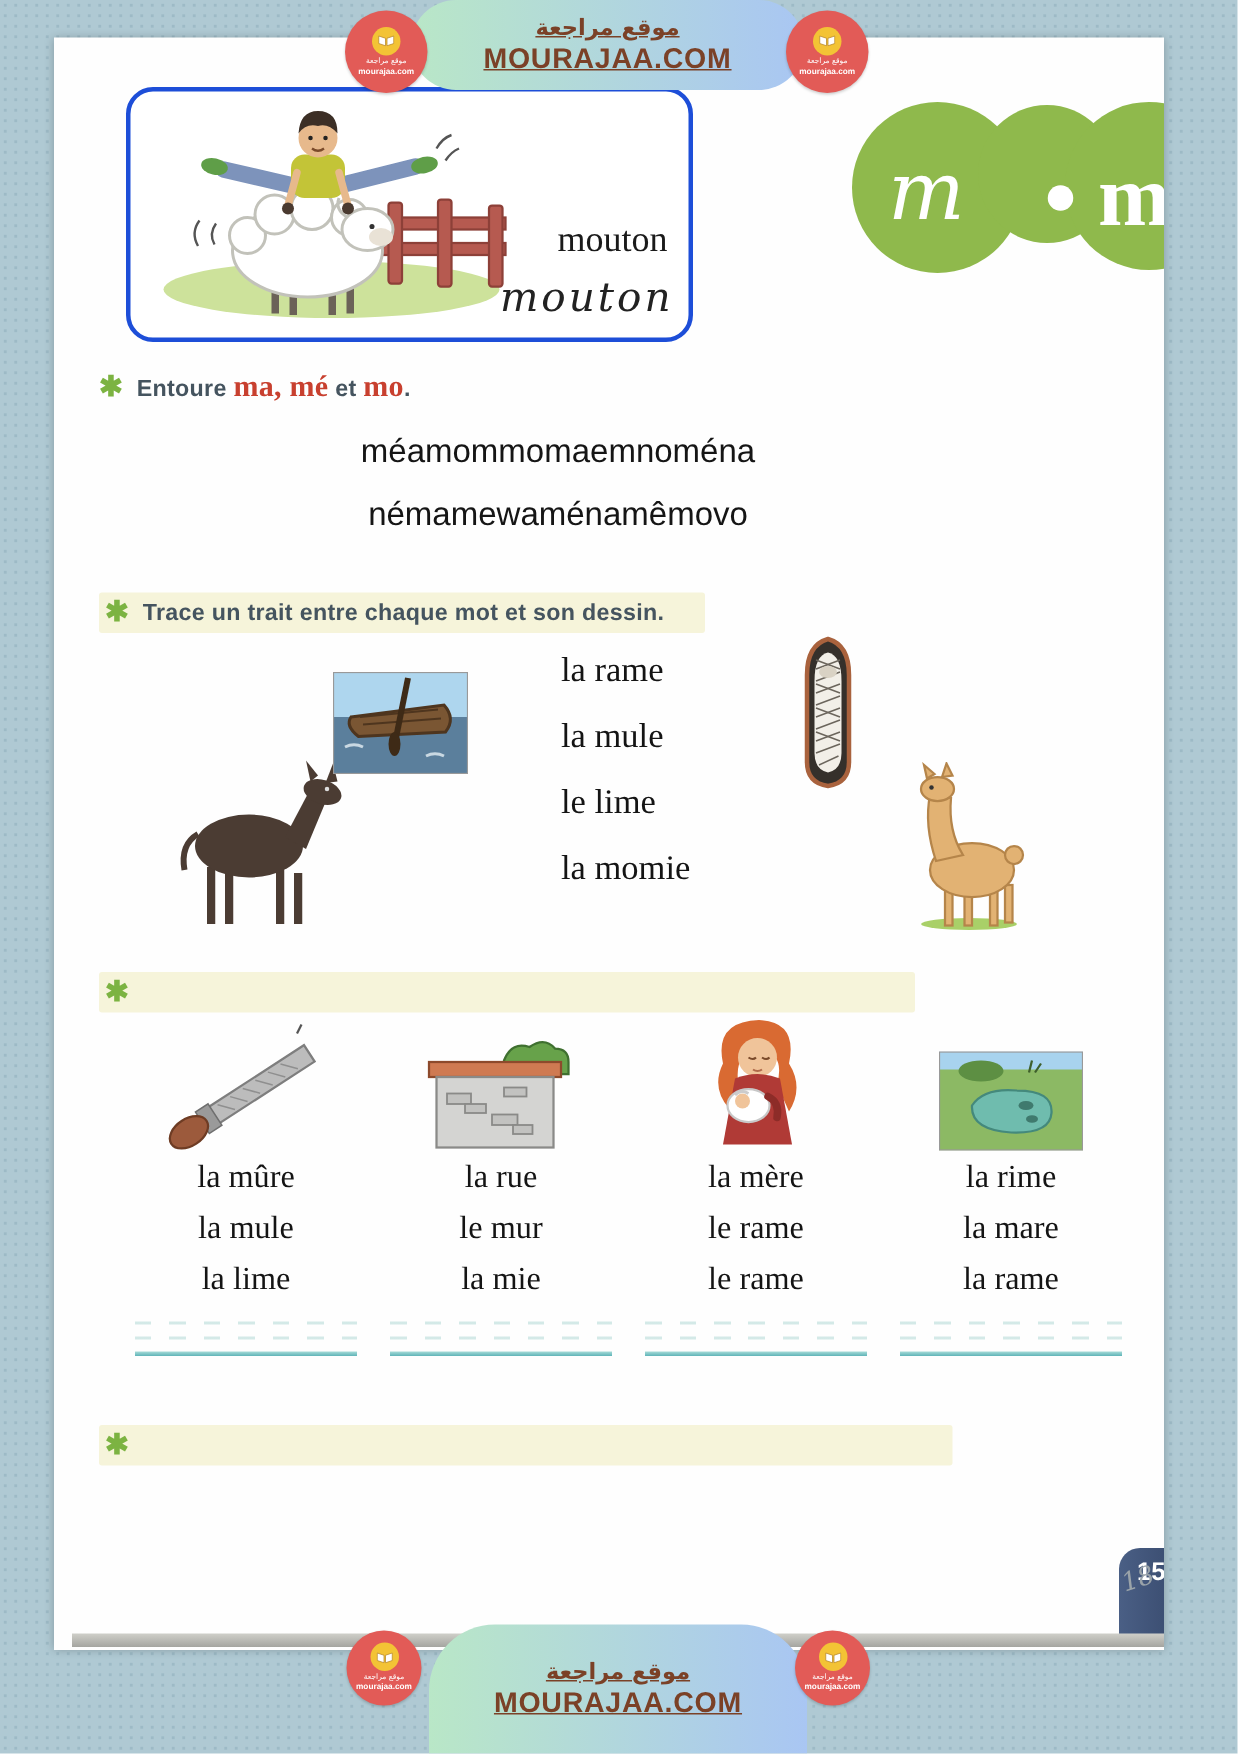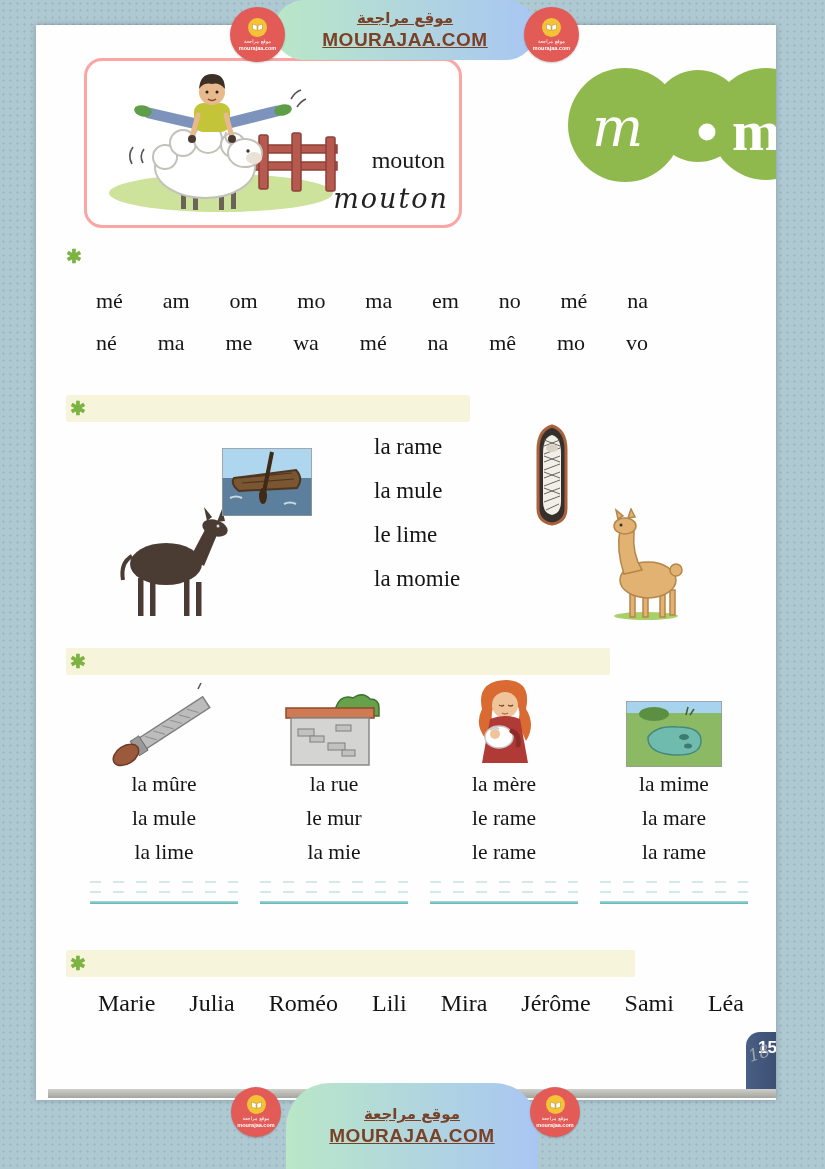--- a/index.html
+++ b/index.html
@@ -10,21 +10,21 @@
     background-size:7px 7px;
     font-family:"Liberation Sans", sans-serif;
   }
   .page{
     position:absolute;left:36px;top:25px;width:740px;height:1075px;
     background:#fefefe;overflow:hidden;box-shadow:0 0 6px rgba(0,0,0,.25);
   }
   
   .lesson-frame{
     position:absolute;left:48px;top:33px;width:372px;height:164px;
-    border:3px solid #fca5a5;border-radius:18px;background:#fff;
+    border:3px solid #1d4ed8;border-radius:18px;background:#fff;
   }
   .lesson-illu{position:absolute;left:6px;top:4px;width:272px;height:152px;}
   .cap-print{
     position:absolute;right:14px;top:86px;
     font-family:"Liberation Serif",serif;font-size:24px;color:#1a1a1a;
   }
   .cap-cursive{
     position:absolute;right:10px;top:122px;
     font-family:"DejaVu Serif",serif;font-style:italic;font-size:27px;
     letter-spacing:2px;color:#222;
@@ -34,22 +34,22 @@
   .instr{
     position:absolute;display:flex;align-items:center;gap:9px;
     font-size:15.5px;font-weight:bold;color:#45545f;letter-spacing:.2px;
   }
   .band{background:#f6f4da;padding:4px 10px 4px 4px;border-radius:2px;}
   .star{color:#7cb342;font-size:19px;line-height:1;}
   .red-syl{font-family:"Liberation Serif",serif;color:#c8402f;font-size:20px;font-weight:bold;}
   .red-letter{font-family:"Liberation Serif",serif;color:#c8402f;font-weight:bold;}
   
   .syl-row{
-    position:absolute;left:60px;width:552px;display:flex;justify-content:space-between;
-    font-family:Liberation Serif, serif;font-size:22px;color:#151515;
+    position:absolute;left:60px;width:552px;display:flex;justify-content:center;
+    font-family:Liberation Sans, sans-serif;font-size:22px;color:#151515;
   }
   
   .match-zone{position:absolute;left:0;top:395px;width:740px;height:218px;}
   .match-words{position:absolute;left:338px;top:14px;display:flex;flex-direction:column;gap:18px;
     font-family:"Liberation Serif",serif;font-size:23px;color:#141414;}
   .match-img{position:absolute;}
   
   .cols{position:absolute;left:52px;top:650px;width:662px;display:flex;gap:18px;}
   .col{width:160px;display:flex;flex-direction:column;align-items:center;}
   .col .pic{height:92px;display:flex;align-items:flex-end;justify-content:center;}
@@ -155,20 +155,23 @@
       <circle cx="57" cy="63" r="57" fill="#8fb94c"></circle>
       <circle cx="130" cy="54" r="46" fill="#8fb94c"></circle>
       <circle cx="198" cy="62" r="56" fill="#8fb94c"></circle>
       <text x="24" y="84" font-size="54" font-style="italic" fill="#ffffff" font-family="DejaVu Serif, serif">m</text>
       <circle cx="139" cy="70" r="8.5" fill="#ffffff"></circle>
       <text x="164" y="88" font-size="58" font-weight="bold" fill="#ffffff" font-family="Liberation Serif, serif">m</text>
     </svg>
 
     <div class="instr" style="left:30px;top:222px;">
       <span class="star">✱</span>
+      <span>
+        <span>Entoure </span><span class="red-syl">ma, mé</span><span> et </span><span class="red-syl">mo</span><span>.</span>
+      </span>
     </div>
     <div class="syl-row" style="top:263px;">
       <span class="syl">mé</span>
       <span class="syl">am</span>
       <span class="syl">om</span>
       <span class="syl">mo</span>
       <span class="syl">ma</span>
       <span class="syl">em</span>
       <span class="syl">no</span>
       <span class="syl">mé</span>
@@ -181,20 +184,21 @@
       <span class="syl">wa</span>
       <span class="syl">mé</span>
       <span class="syl">na</span>
       <span class="syl">mê</span>
       <span class="syl">mo</span>
       <span class="syl">vo</span>
     </div>
 
     <div class="instr band" style="left:30px;top:370px;width:390px;">
       <span class="star">✱</span>
+      <span>Trace un trait entre chaque mot et son dessin.</span>
     </div>
 
     <div class="match-zone">
 
       <svg class="match-img" style="left:78px;top:80px;width:122px;height:122px;" viewBox="0 0 122 122">
         <g fill="#4b3c33">
           <path d="M18 56 q-12 7 -9 24" stroke="#4b3c33" stroke-width="4" fill="none"></path>
           <rect x="24" y="78" width="5.5" height="38"></rect>
           <rect x="36" y="82" width="5.5" height="34"></rect>
           <rect x="70" y="78" width="5.5" height="38"></rect>
@@ -338,43 +342,33 @@
             <rect width="96" height="14" fill="#a8d3ee"></rect>
             <rect y="12" width="96" height="54" fill="#8cb964"></rect>
             <ellipse cx="28" cy="13" rx="15" ry="7" fill="#5d8f43"></ellipse>
             <path d="M60 14 l2 -8 M64 14 l4 -6" stroke="#3f5f2c" stroke-width="1.5" fill="none"></path>
             <path d="M22 36 Q30 24 52 26 Q76 26 75 41 Q74 55 48 54 Q21 52 22 36 Z" fill="#6fbcae" stroke="#44897c" stroke-width="1.5"></path>
             <ellipse cx="58" cy="36" rx="5" ry="3" fill="#3f7a6e"></ellipse>
             <ellipse cx="62" cy="45" rx="4" ry="2.5" fill="#3f7a6e"></ellipse>
             <rect width="96" height="66" fill="none" stroke="#999" stroke-width="1.5"></rect>
           </svg>
         </div>
-        <span class="opt">la mime</span>
+        <span class="opt">la rime</span>
         <span class="opt">la mare</span>
         <span class="opt">la rame</span>
         <div class="write-lines">
           <div class="dash-row"></div>
             <div class="dash-row"></div>
             <div class="solid-row"></div>
         </div>
       </div>
     </div>
 
     <div class="instr band" style="left:30px;top:925px;width:555px;">
       <span class="star">✱</span>
-    </div>
-    <div class="names-row">
-      <span>Marie</span>
-      <span>Julia</span>
-      <span>Roméo</span>
-      <span>Lili</span>
-      <span>Mira</span>
-      <span>Jérôme</span>
-      <span>Sami</span>
-      <span>Léa</span>
     </div>
 
     <div class="milestone">
       <span>15</span>
     </div>
     <div class="pencil">18</div>
     <div class="bottom-edge"></div>
   </div>
 
   <div class="pill" style="left:274px;top:0;width:262px;height:60px;">

